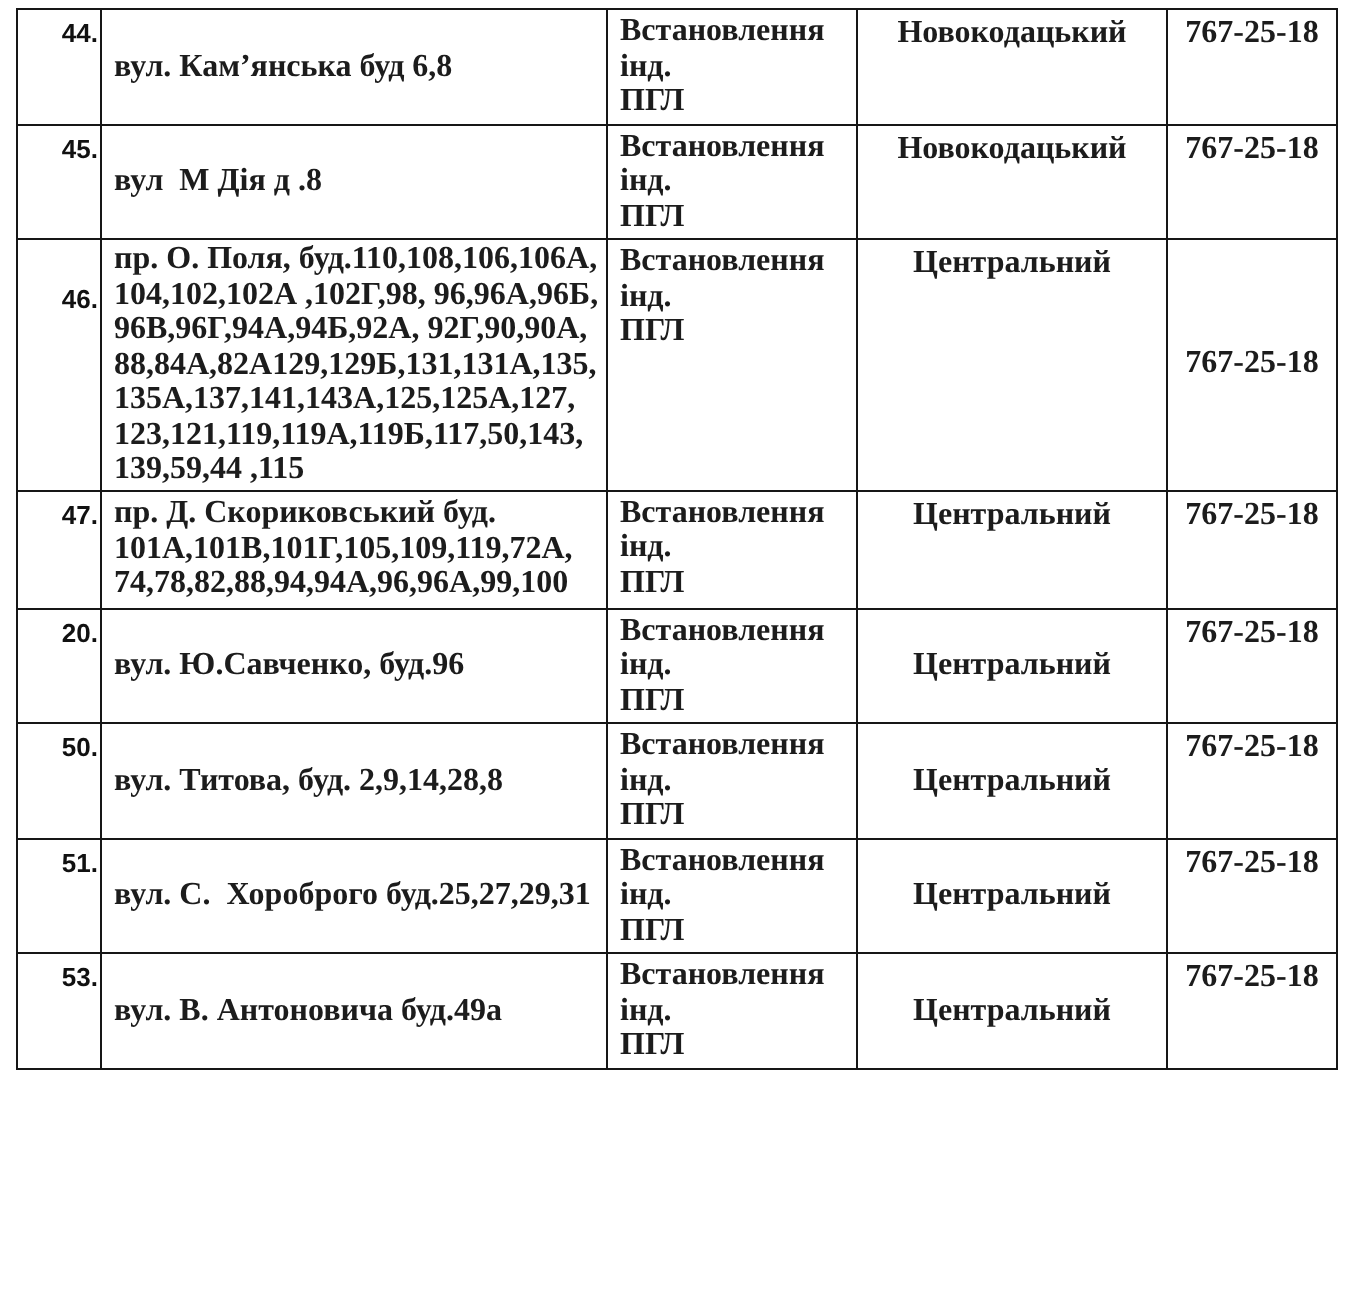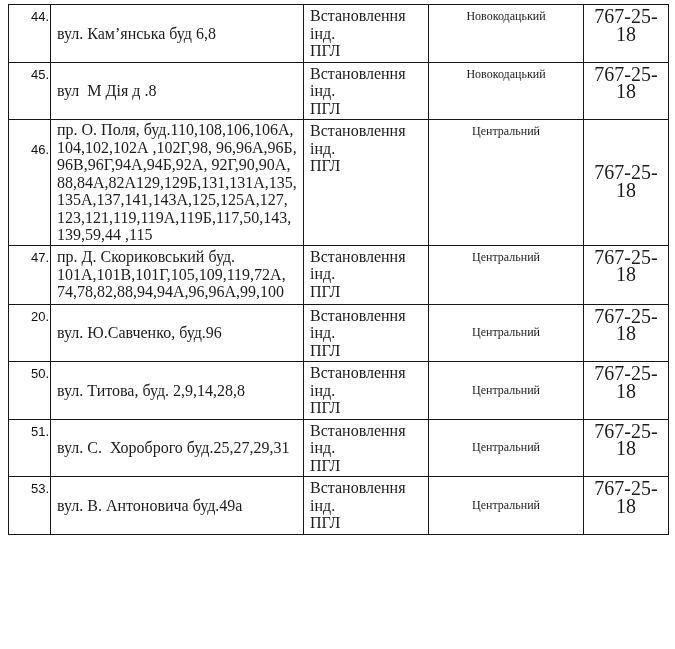--- a/index.html
+++ b/index.html
@@ -19,20 +19,21 @@
     position: absolute;
     left: 8px; top: 4px;
     width: 660px;
     border-collapse: collapse;
     table-layout: fixed;
   }
   td {
     border: 1px solid #161616;
     vertical-align: top;
     overflow: hidden;
+    font-weight: bold;
   }
   col.c-num      { width: 42px; }
   col.c-address  { width: 253px; }
   col.c-work     { width: 125px; }
   col.c-district { width: 155px; }
   col.c-phone    { width: 85px; }
 
   td.num {
     font-family: "Liberation Sans", sans-serif;
     font-size: 13px;
@@ -48,28 +49,28 @@
     white-space: pre-wrap;
   }
   td.work {
     font-size: 16px;
     line-height: 17.5px;
     padding: 2px 2px 2px 6px;
     vertical-align: top;
     white-space: pre-line;
   }
   td.district {
-    font-size: 12px;
+    font-size: 16px;
     line-height: 17.5px;
     text-align: center;
     vertical-align: middle;
     padding: 1px 18px;
   }
   td.phone {
-    font-size: 20px;
+    font-size: 16px;
     line-height: 17.5px;
     text-align: center;
     vertical-align: top;
     padding-top: 3px;
     margin-top: 20px;
   }
 
   
   #rows tr:nth-child(1)  { height: 37px; }
   #rows tr:nth-child(2)  { height: 42px; }

